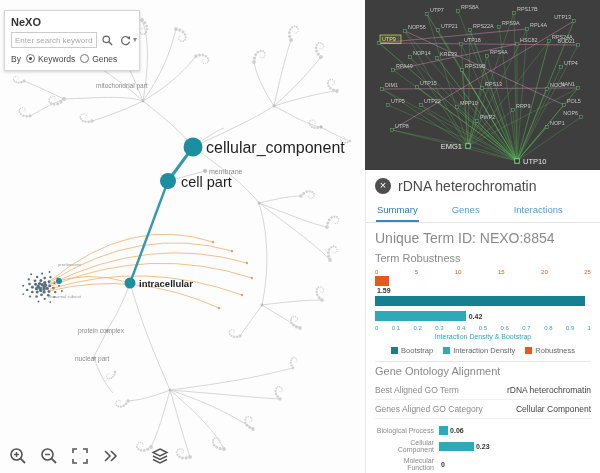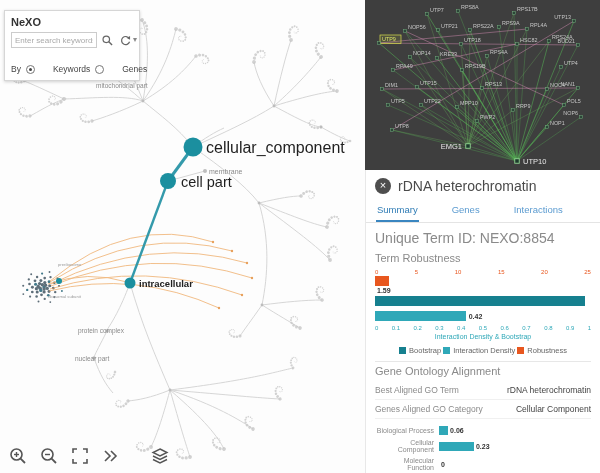--- a/index.html
+++ b/index.html
@@ -14,24 +14,24 @@
   
   .search-card{position:absolute;left:4px;top:10px;width:136px;background:#fff;border:1px solid #d6d6d6;
     box-shadow:0 1px 3px rgba(0,0,0,.18);padding:5px 6px 6px;z-index:5}
   .search-title{font-size:11px;font-weight:bold;color:#333;margin-bottom:4px}
   .search-row{display:flex;align-items:center;gap:3px}
   .search-input{flex:1;min-width:0;border:1px solid #ccc;font-size:8px;padding:2px 3px;height:16px;color:#333;
     font-family:"Liberation Sans",sans-serif}
   .search-input::placeholder{color:#aaa}
   .icon-btn{width:15px;height:15px;display:flex;align-items:center;justify-content:center;cursor:pointer;flex:none}
   .card-chevron{position:absolute;right:2px;top:24px;font-size:8px;color:#888;cursor:pointer}
-  .radio-row{display:flex;align-items:center;gap:5px;margin-top:16px;font-size:8.5px;color:#444}
+  .radio-row{display:flex;align-items:center;gap:5px;margin-top:6px;font-size:8.5px;color:#444}
   .radio{width:9px;height:9px;border:1px solid #777;border-radius:50%;display:inline-block;position:relative;flex:none;cursor:pointer}
   .radio.checked::after{content:"";position:absolute;inset:2px;background:#444;border-radius:50%}
-  .radio-opt{display:flex;align-items:center;gap:18px}
+  .radio-opt{display:flex;align-items:flex-start;gap:3px}
 
   
   .tree-toolbar{position:absolute;left:7px;bottom:6px;display:flex;align-items:center;gap:9px;z-index:5}
   .tool-btn{width:22px;height:22px;display:flex;align-items:center;justify-content:center;cursor:pointer}
   .tool-btn.gap{margin-left:18px}
 
   
   .network-panel{position:absolute;left:365px;top:0;width:235px;height:170px;background:#3e3e3e;overflow:hidden}
 
   
@@ -50,21 +50,21 @@
 
   .rchart{margin-top:2px}
   .axis-ticks{display:flex;justify-content:space-between;font-size:6px;line-height:8px}
   .rbar{height:10px;display:block}
   .rlabel{font-size:7px;font-weight:bold;color:#333}
   .rrow1-label{margin:1px 0 2px 2px}
   .rrow{margin-bottom:2px}
   .density-row{display:flex;align-items:center;gap:3px;margin-top:5px}
   .axis-title{text-align:center;font-size:7px;margin-top:1px}
 
-  .legend{display:flex;justify-content:center;align-items:center;gap:2px;margin:6px 0 0;
+  .legend{display:flex;justify-content:center;align-items:center;gap:10px;margin:6px 0 0;
     padding-bottom:6px;border-bottom:1px solid #e7e7e7}
   .legend-item{display:flex;align-items:center;gap:3px;font-size:7.5px;color:#666}
   .legend-swatch{width:7px;height:7px;display:inline-block;flex:none}
 
   .align-rows{margin-top:2px}
   .align-row{display:flex;justify-content:space-between;align-items:center;font-size:8.5px;padding:4px 0;
     border-bottom:1px solid #f0f0f0}
   .align-label{color:#8a8a8a}
   .align-value{color:#444}
 

